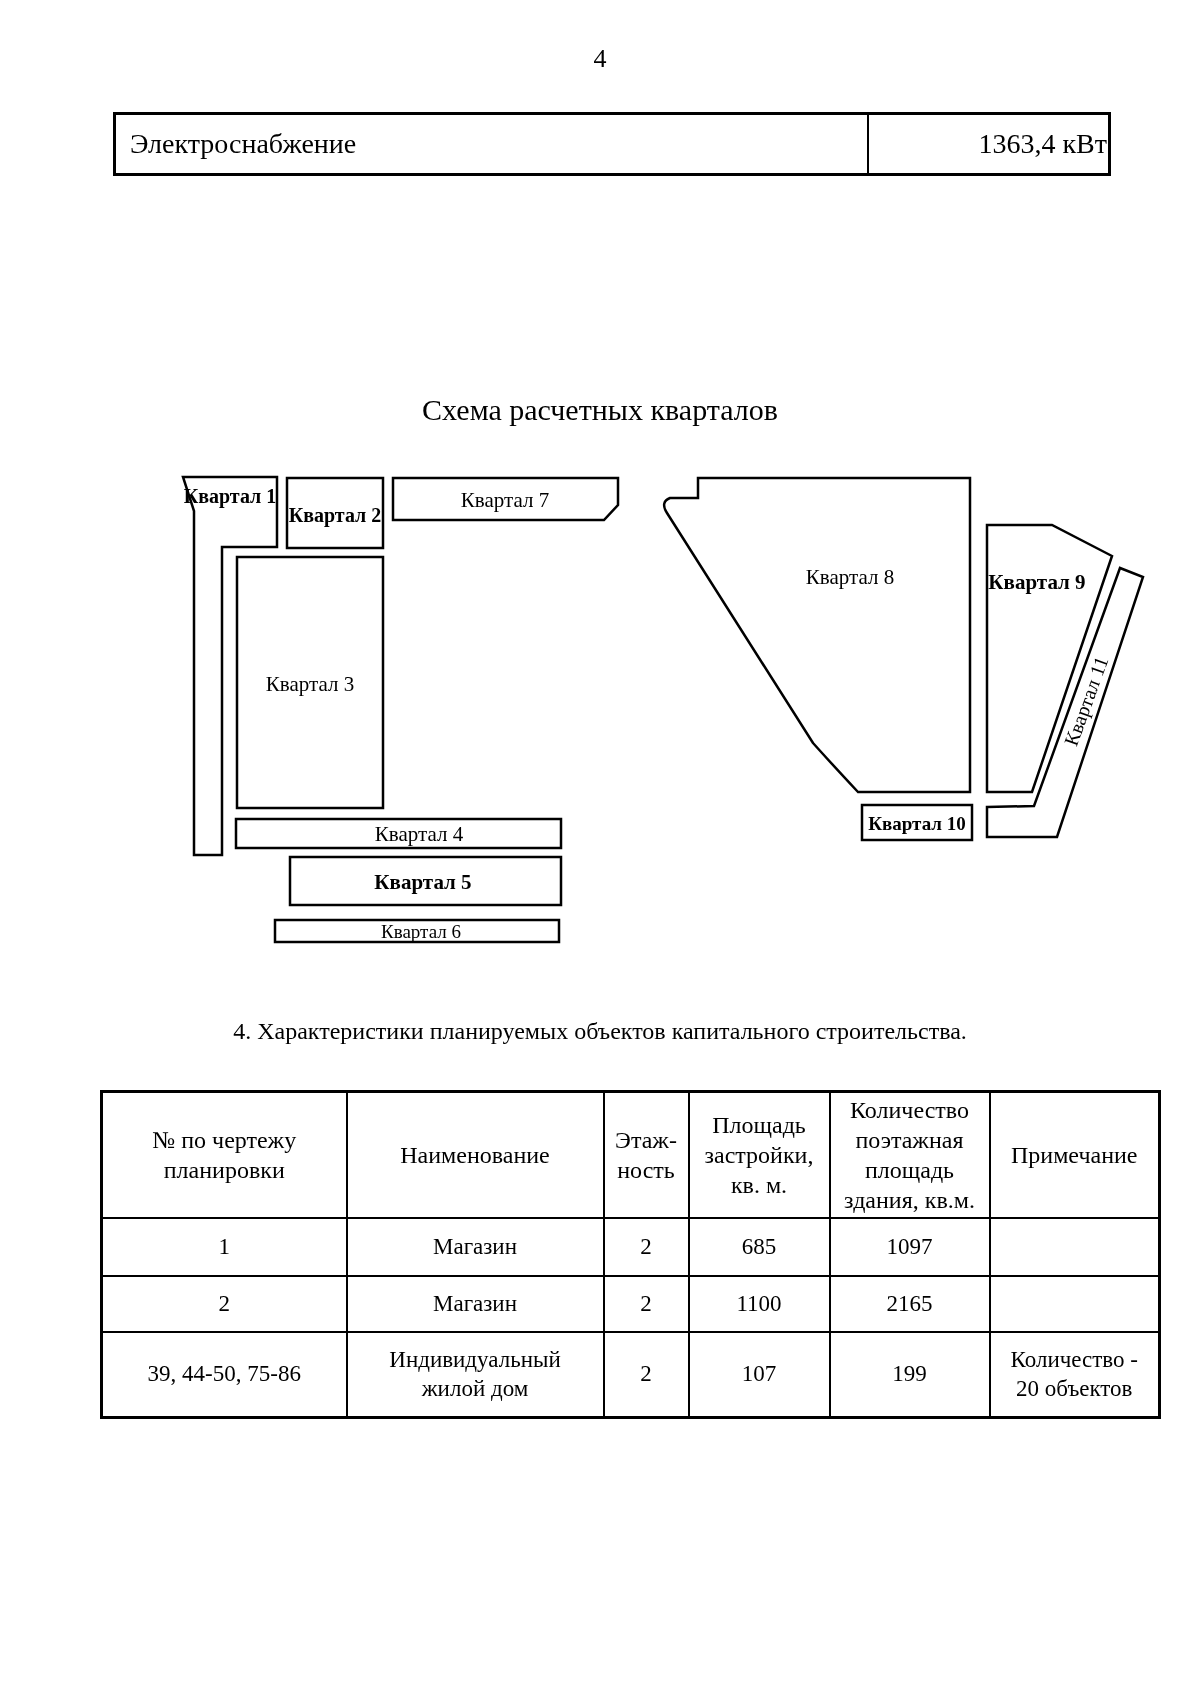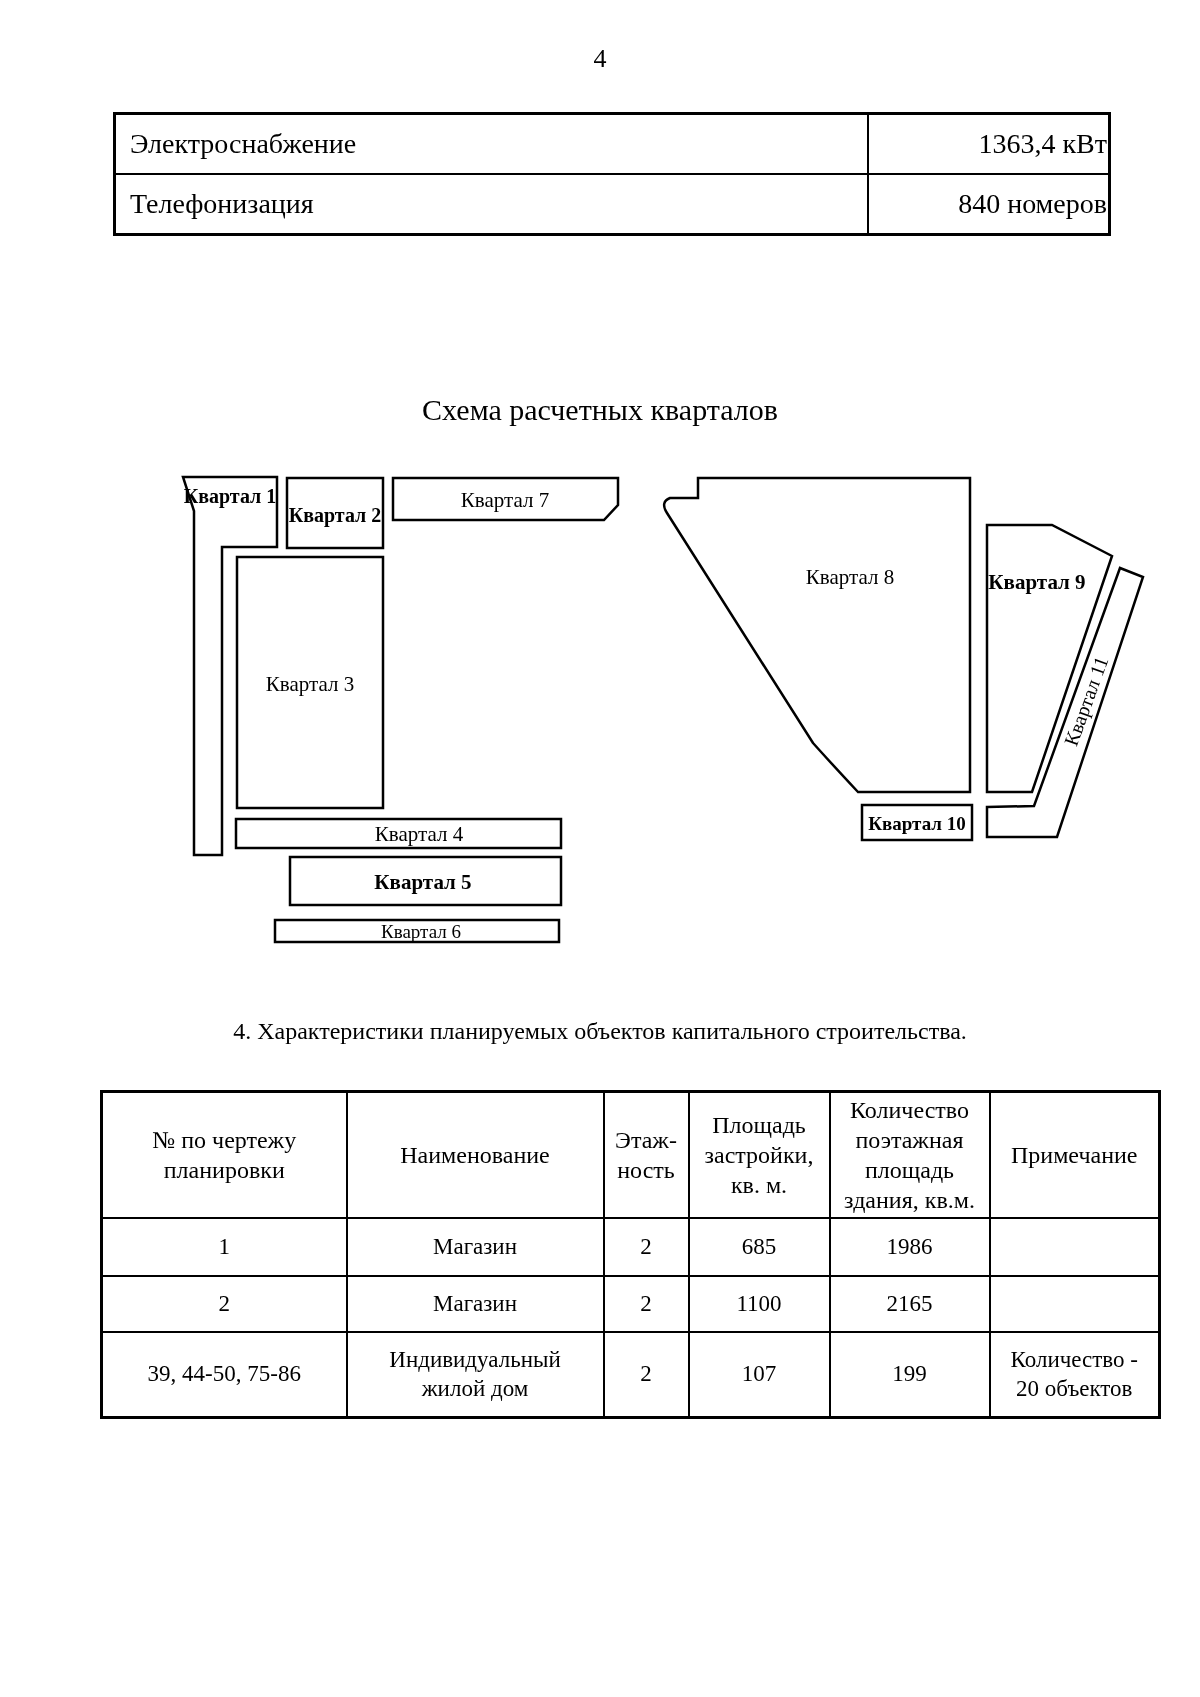--- a/index.html
+++ b/index.html
@@ -62,24 +62,20 @@
 <div id="utils" class="abs">
   <table>
     <colgroup>
         <col style="width:753px">
         <col style="width:242px">
       </colgroup>
     <tbody>
         <tr>
       <td class="lbl">Электроснабжение</td>
       <td class="val">1363,4 кВт</td>
-    </tr>
-    <tr>
-      <td class="lbl">Телефонизация</td>
-      <td class="val">840 номеров</td>
     </tr>
   </tbody>
     </table>
 </div>
 
 <div id="diagram-title" class="abs center-line">Схема расчетных кварталов</div>
 
 <svg id="scheme" class="abs" width="1020" height="500" viewBox="150 460 1020 500" xmlns="http://www.w3.org/2000/svg">
 
   <g>
@@ -164,21 +160,21 @@
 поэтажная
 площадь
 здания, кв.м.</th>
       <th>Примечание</th>
     </tr>
     <tr class="r1">
       <td>1</td>
       <td>Магазин</td>
       <td>2</td>
       <td>685</td>
-      <td>1986</td>
+      <td>1097</td>
       <td></td>
     </tr>
     <tr class="r2">
       <td>2</td>
       <td>Магазин</td>
       <td>2</td>
       <td>1100</td>
       <td>2165</td>
       <td></td>
     </tr>

